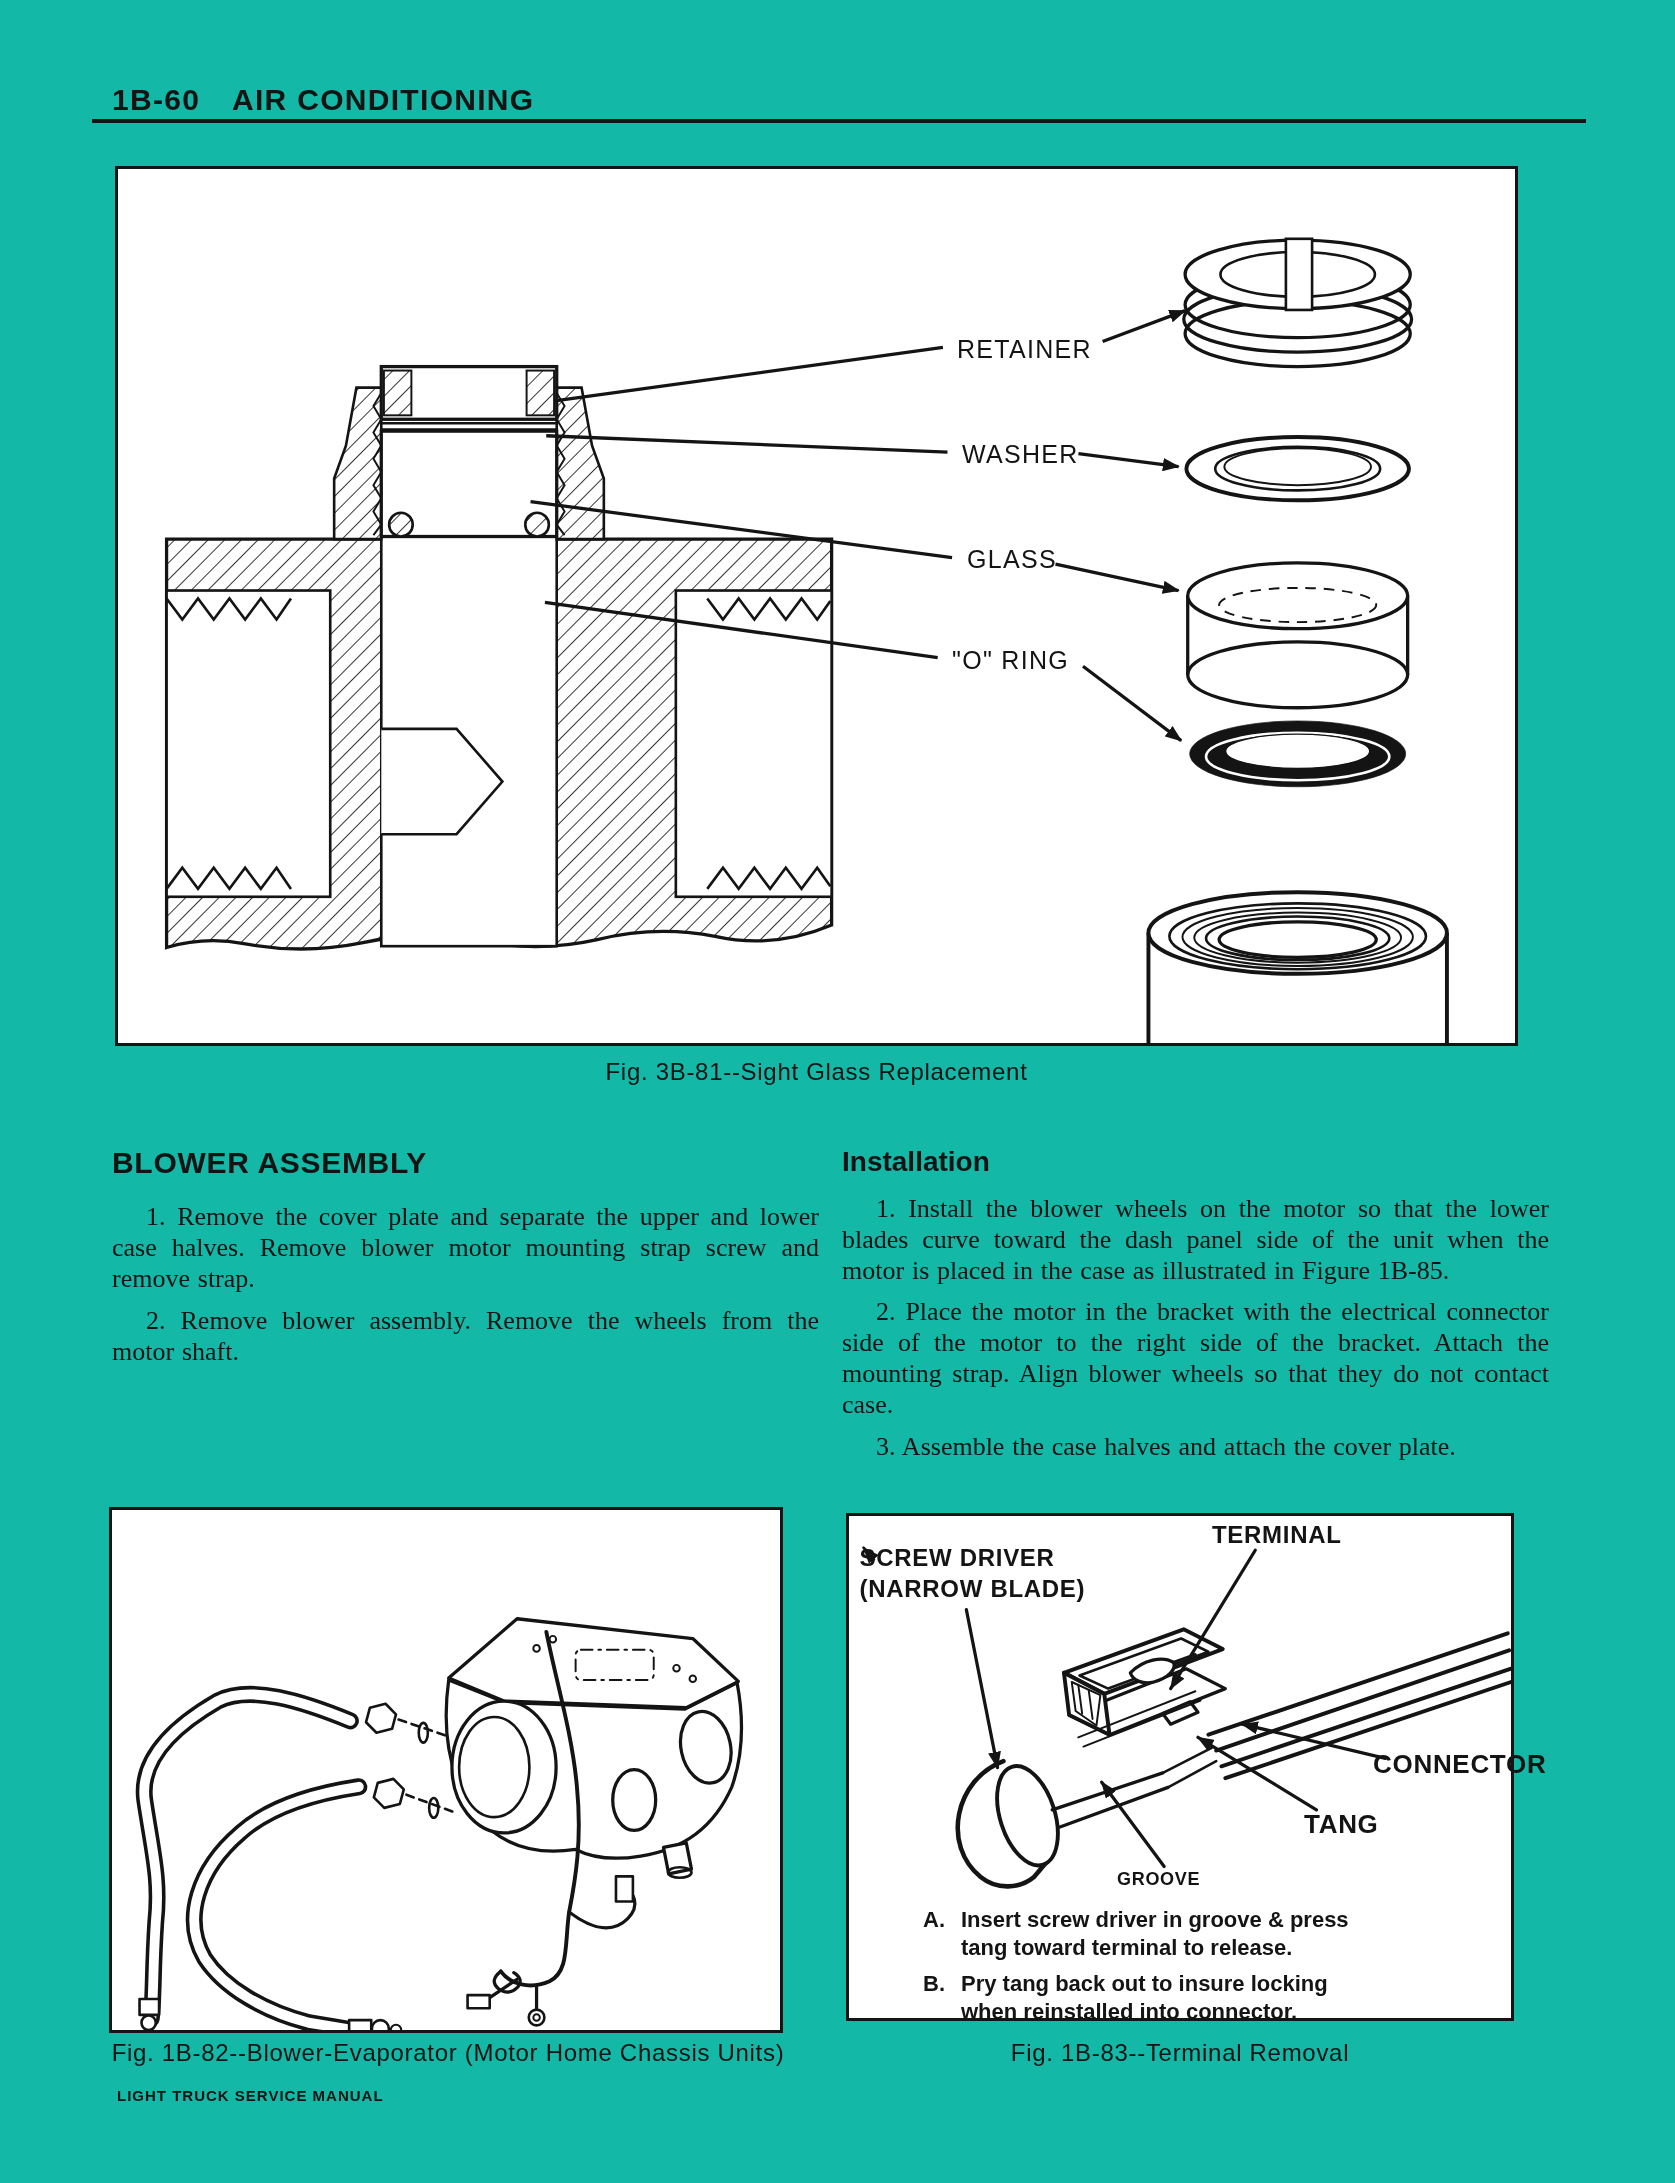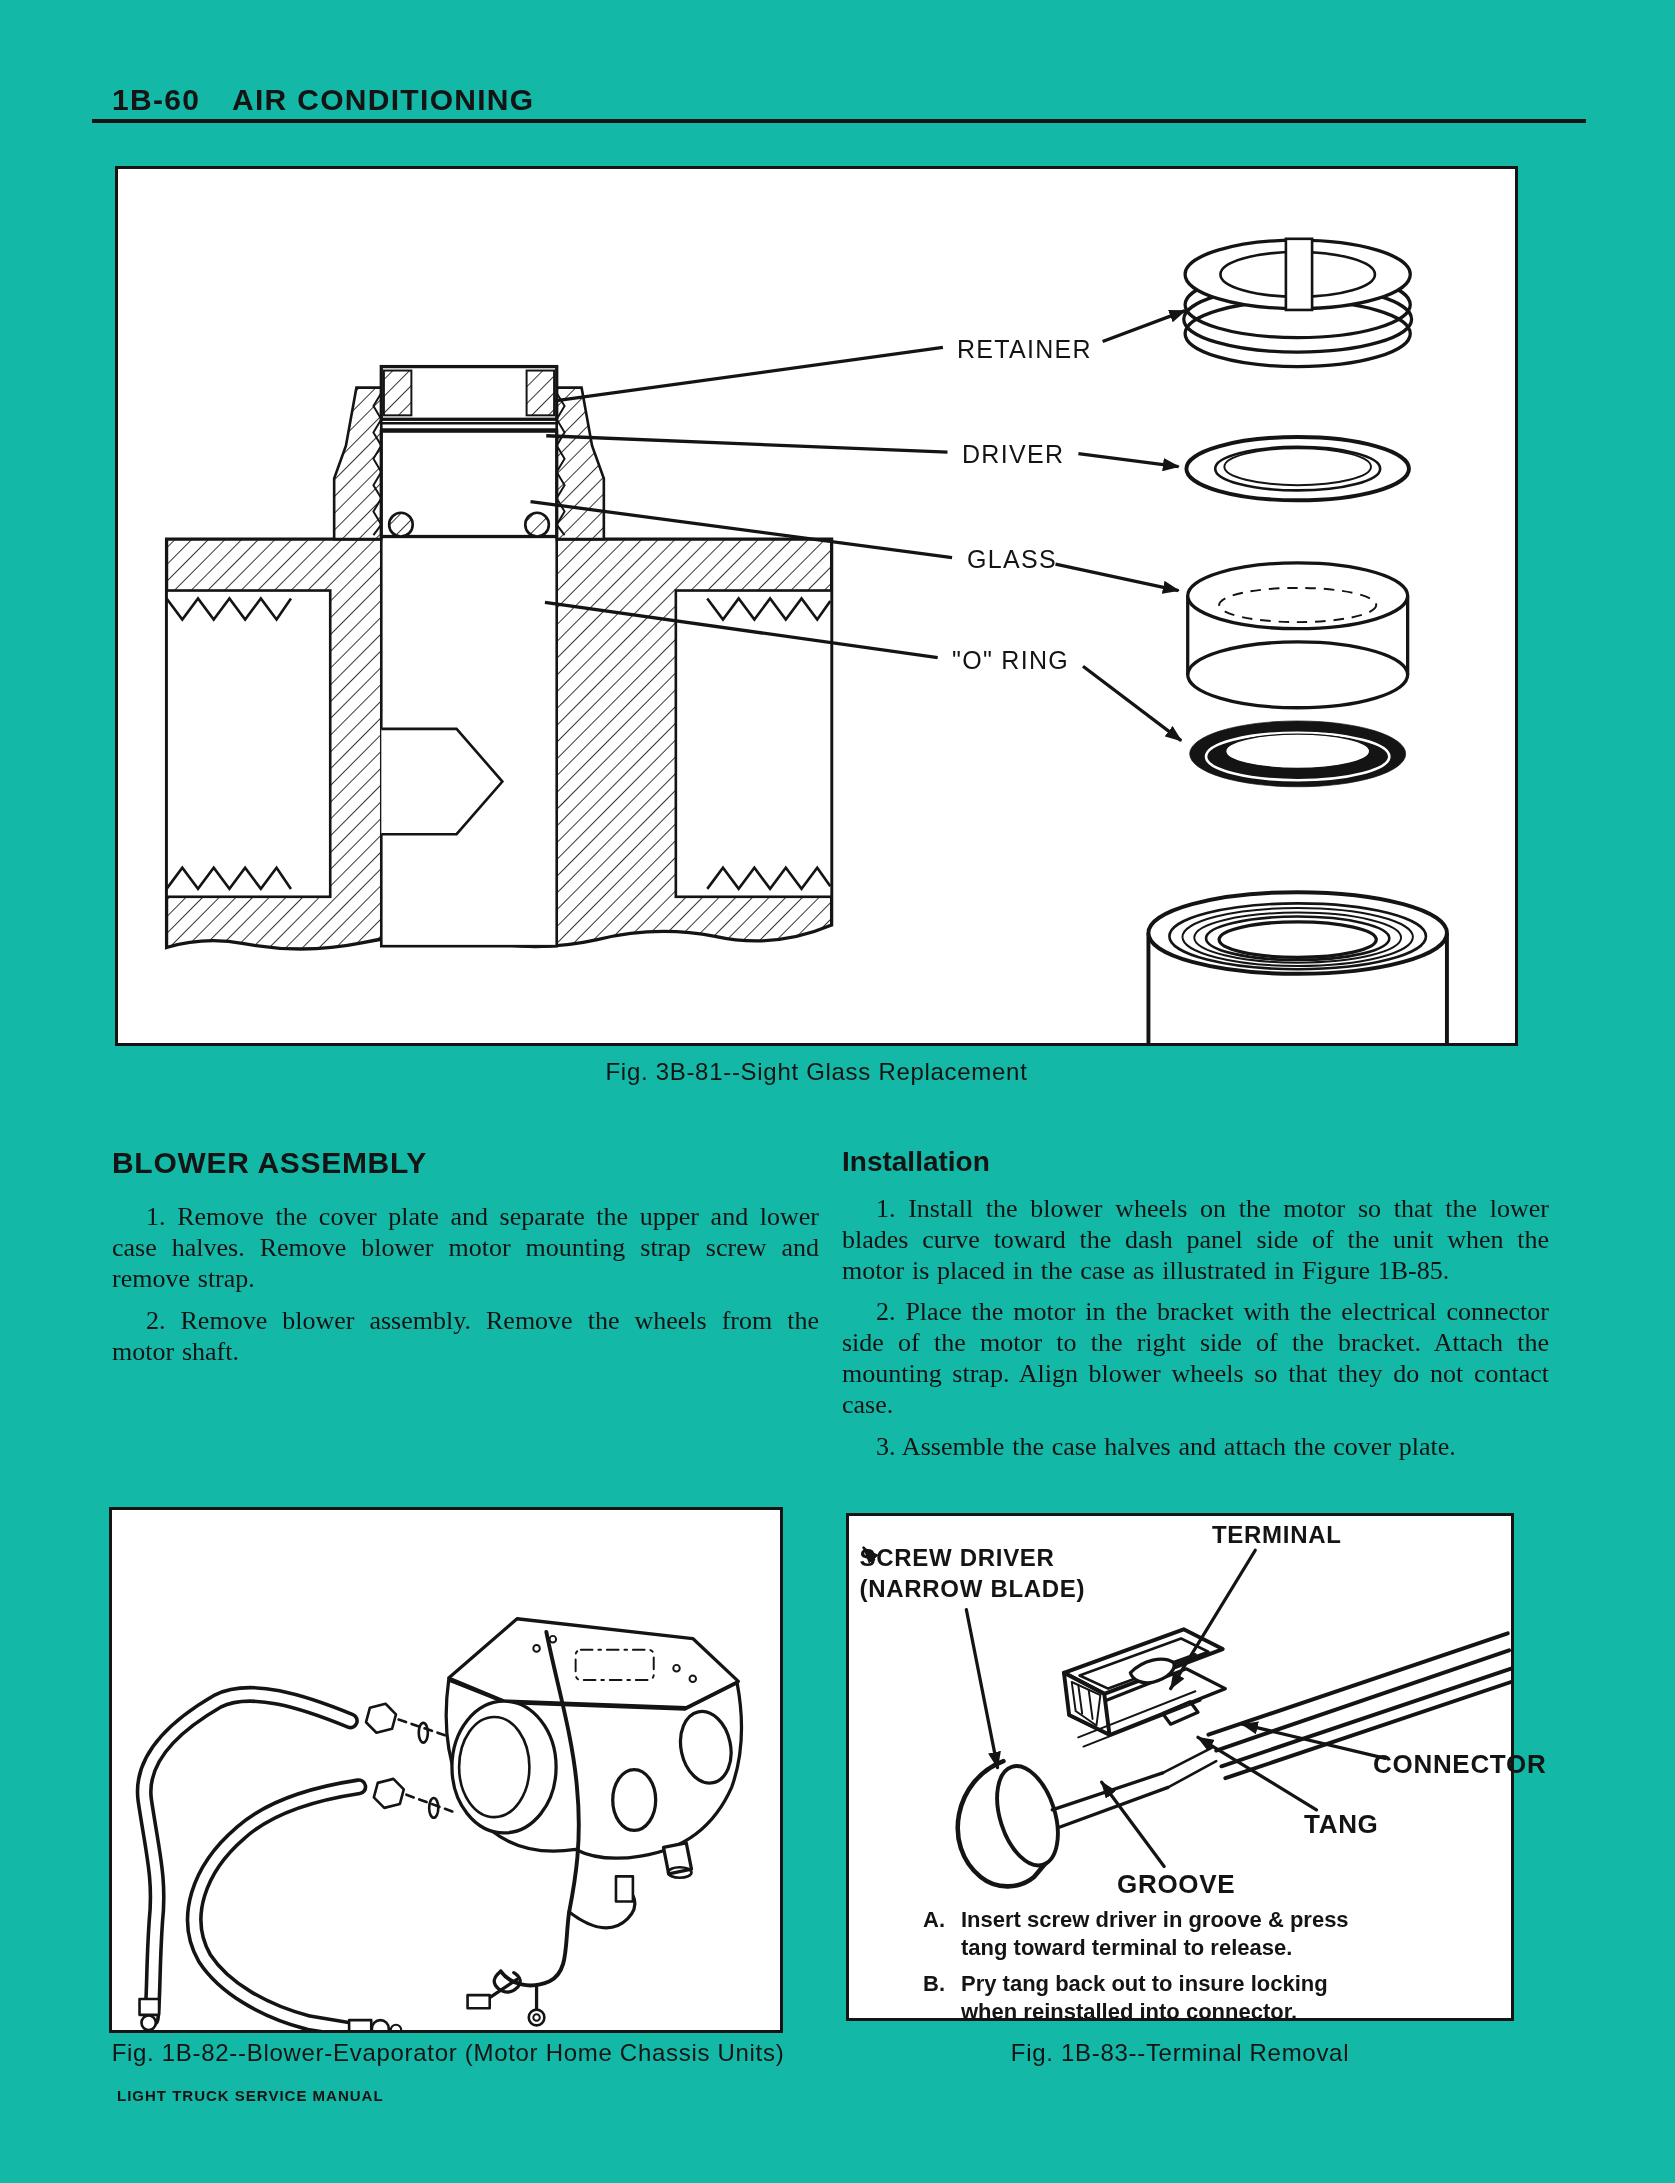--- a/index.html
+++ b/index.html
@@ -119,21 +119,21 @@
         <line x1="642" y1="405" x2="1255" y2="430"></line>
         <line x1="1455" y1="432" x2="1608" y2="452" marker-end="url(#arr81)"></line>
         <line x1="618" y1="505" x2="1262" y2="590"></line>
         <line x1="1420" y1="600" x2="1608" y2="640" marker-end="url(#arr81)"></line>
         <line x1="640" y1="658" x2="1240" y2="742"></line>
         <line x1="1462" y1="755" x2="1612" y2="868" marker-end="url(#arr81)"></line>
       </g>
     </svg>
 
     <div class="fig-label" style="left:839px;top:166px;">RETAINER</div>
-    <div class="fig-label" style="left:844px;top:271px;">DRIVER</div>
+    <div class="fig-label" style="left:844px;top:271px;">WASHER</div>
     <div class="fig-label" style="left:849px;top:376px;">GLASS</div>
     <div class="fig-label" style="left:834px;top:477px;">"O" RING</div>
   </div>
 
   <div class="caption" style="left:115px;top:1058px;width:1403px;">Fig. 3B-81--Sight Glass Replacement</div>
 
   <div class="col" style="left:112px;top:1146px;width:707px;">
     <h2 class="h-main">BLOWER ASSEMBLY</h2>
     <p style="margin-top:21px;">1. Remove the cover plate and separate the upper and lower case halves. Remove blower motor mounting strap screw and remove strap.</p>
     <p style="margin-top:10.5px;">2. Remove blower assembly. Remove the wheels from the motor shaft.</p>
@@ -253,21 +253,21 @@
           <line x1="26" y1="66" x2="10" y2="48" stroke-width="4" marker-end="url(#arr83)"></line>
         </g>
       </g>
     </svg>
 
     <div class="fig-label-b" style="left:363px;top:5.3px;">TERMINAL</div>
     <div class="fig-label-b" style="left:10.5px;top:28px;">SCREW DRIVER</div>
     <div class="fig-label-b" style="left:10.5px;top:59px;">(NARROW BLADE)</div>
     <div class="fig-label-b" style="left:524px;top:233px;font-size:26px;">CONNECTOR</div>
     <div class="fig-label-b" style="left:455px;top:293px;font-size:26px;">TANG</div>
-    <div class="fig-label-b" style="left:268px;top:353px;font-size:26px;">GROOVE</div>
+    <div class="fig-label-b" style="left:268px;top:353px;font-size:18px;">GROOVE</div>
 
     <div class="notes" style="left:74px;top:390px;">
       <div class="note">
         <span class="note-letter">A.</span>
         <span class="note-text">
           <span style="display:block;">Insert screw driver in groove &amp; press</span>
           <span style="display:block;">tang toward terminal to release.</span>
         </span>
       </div>
       <div class="note">

